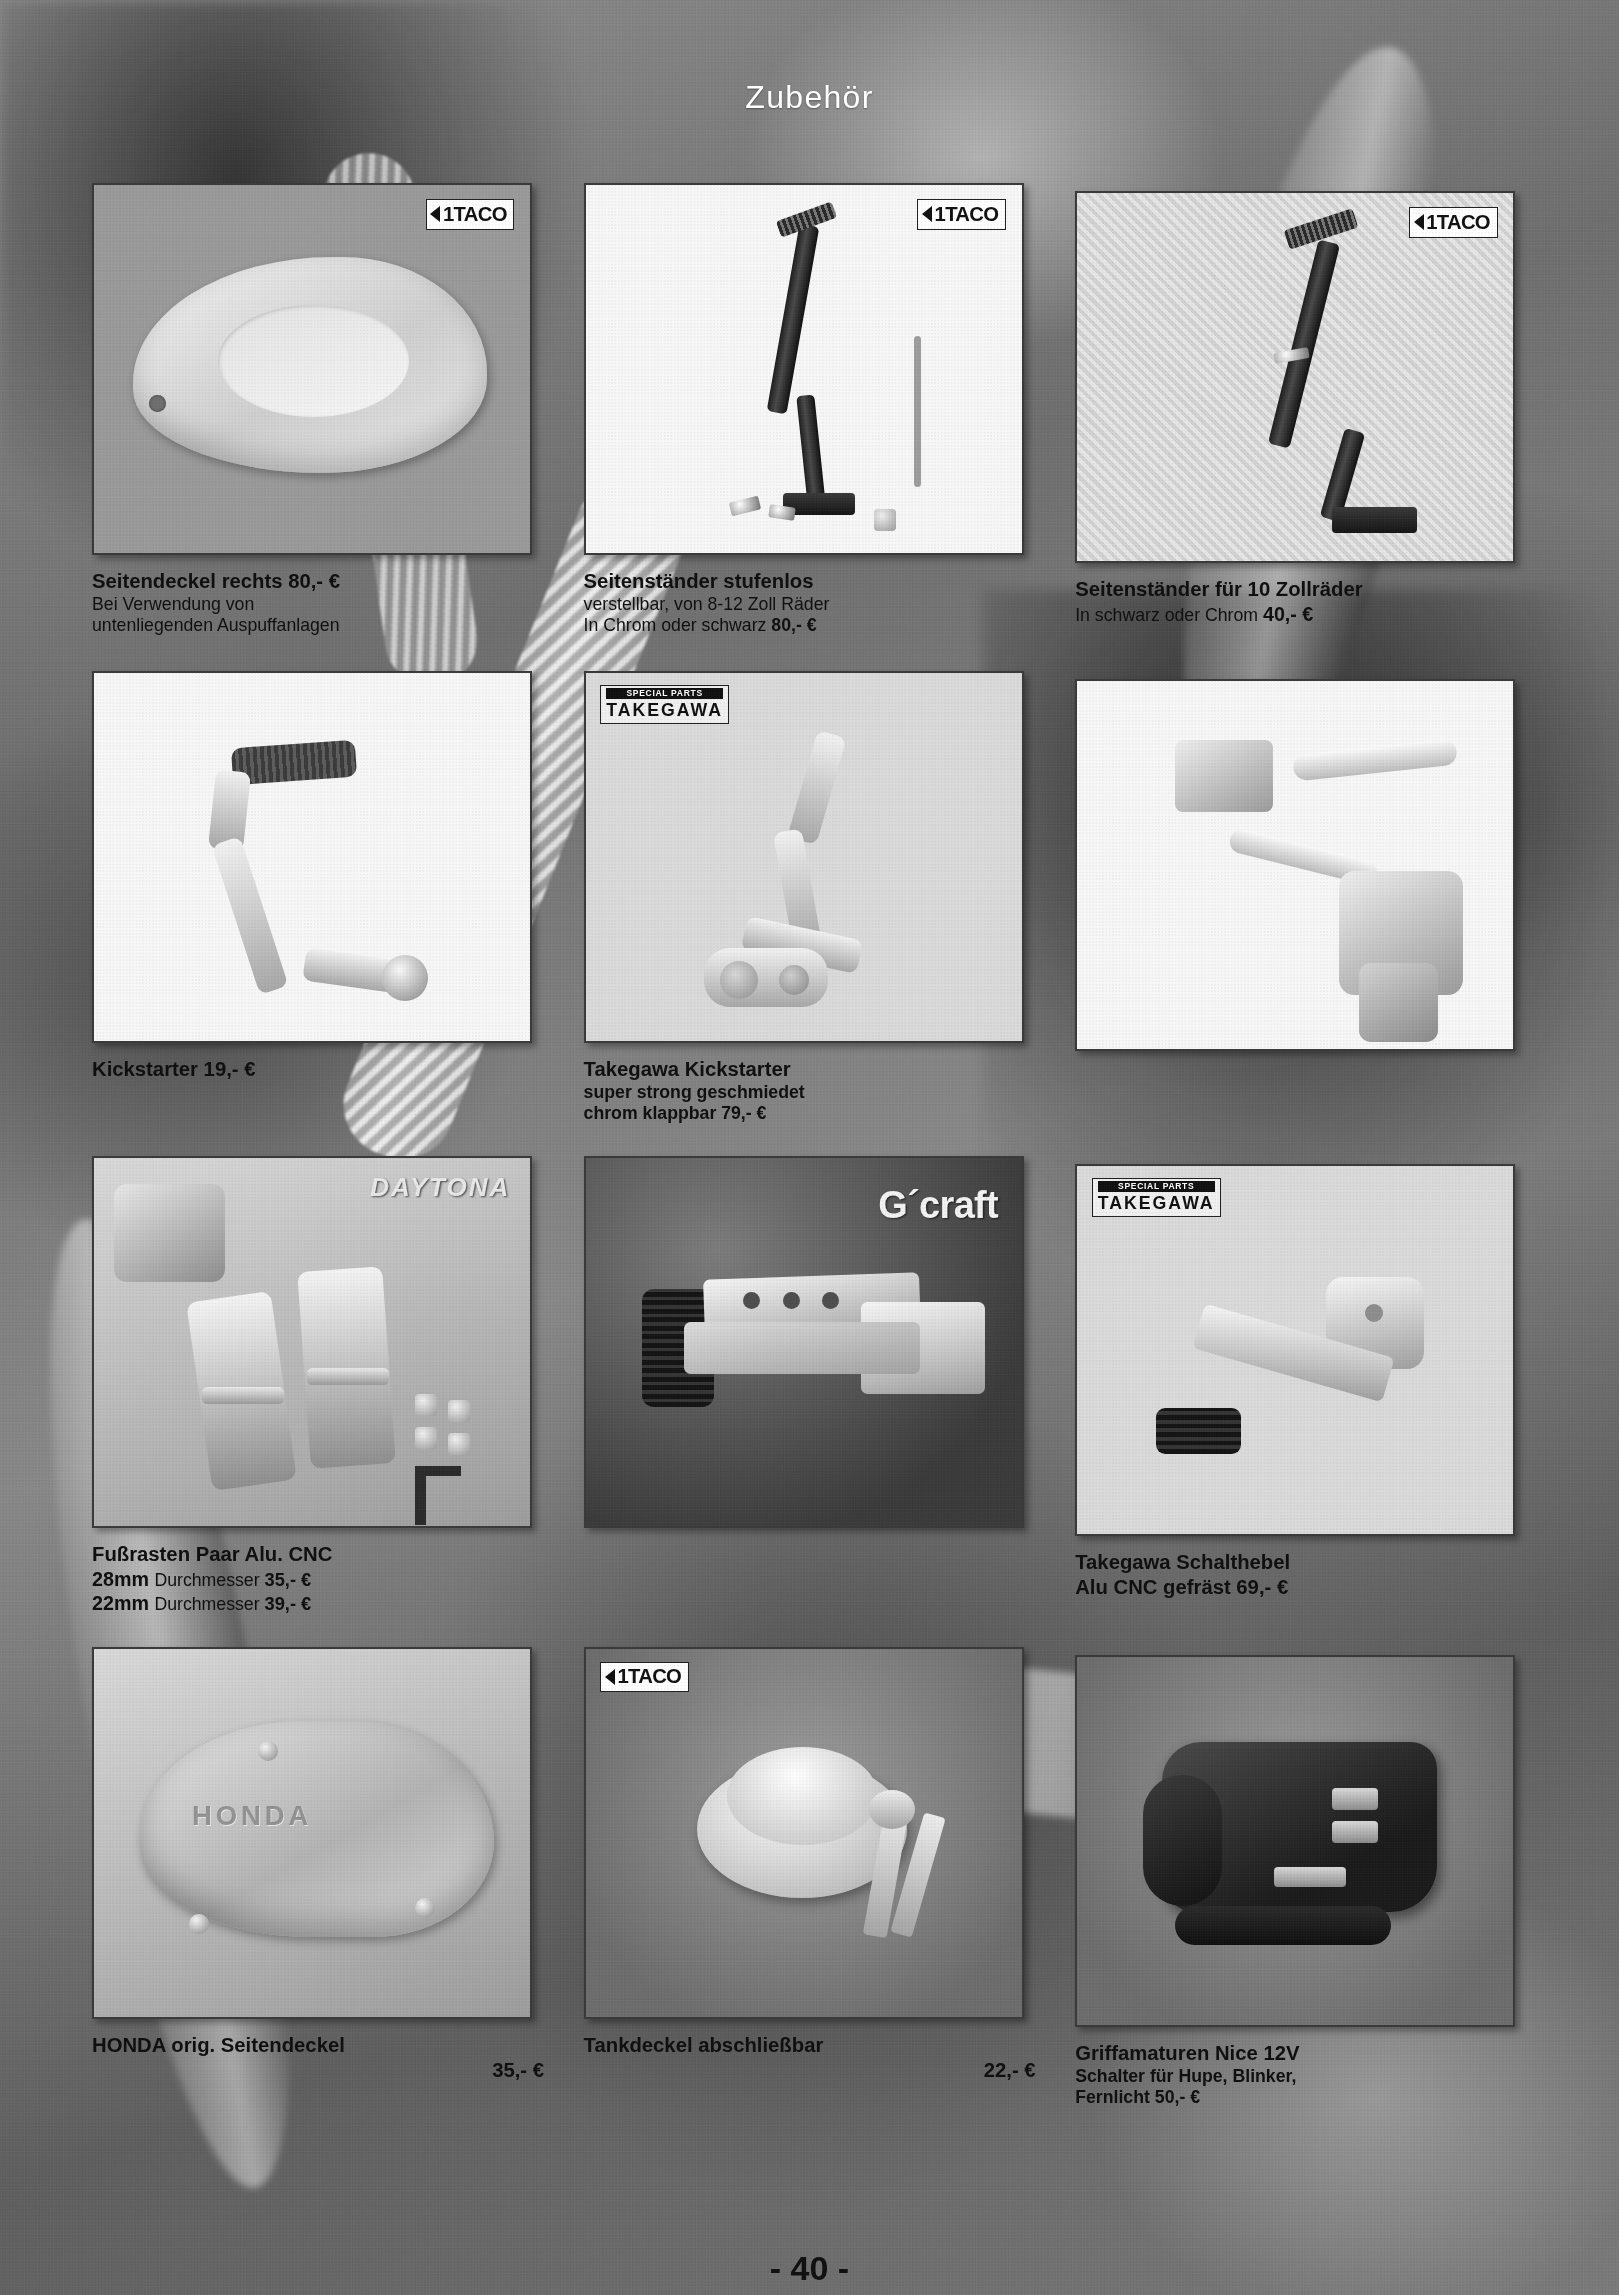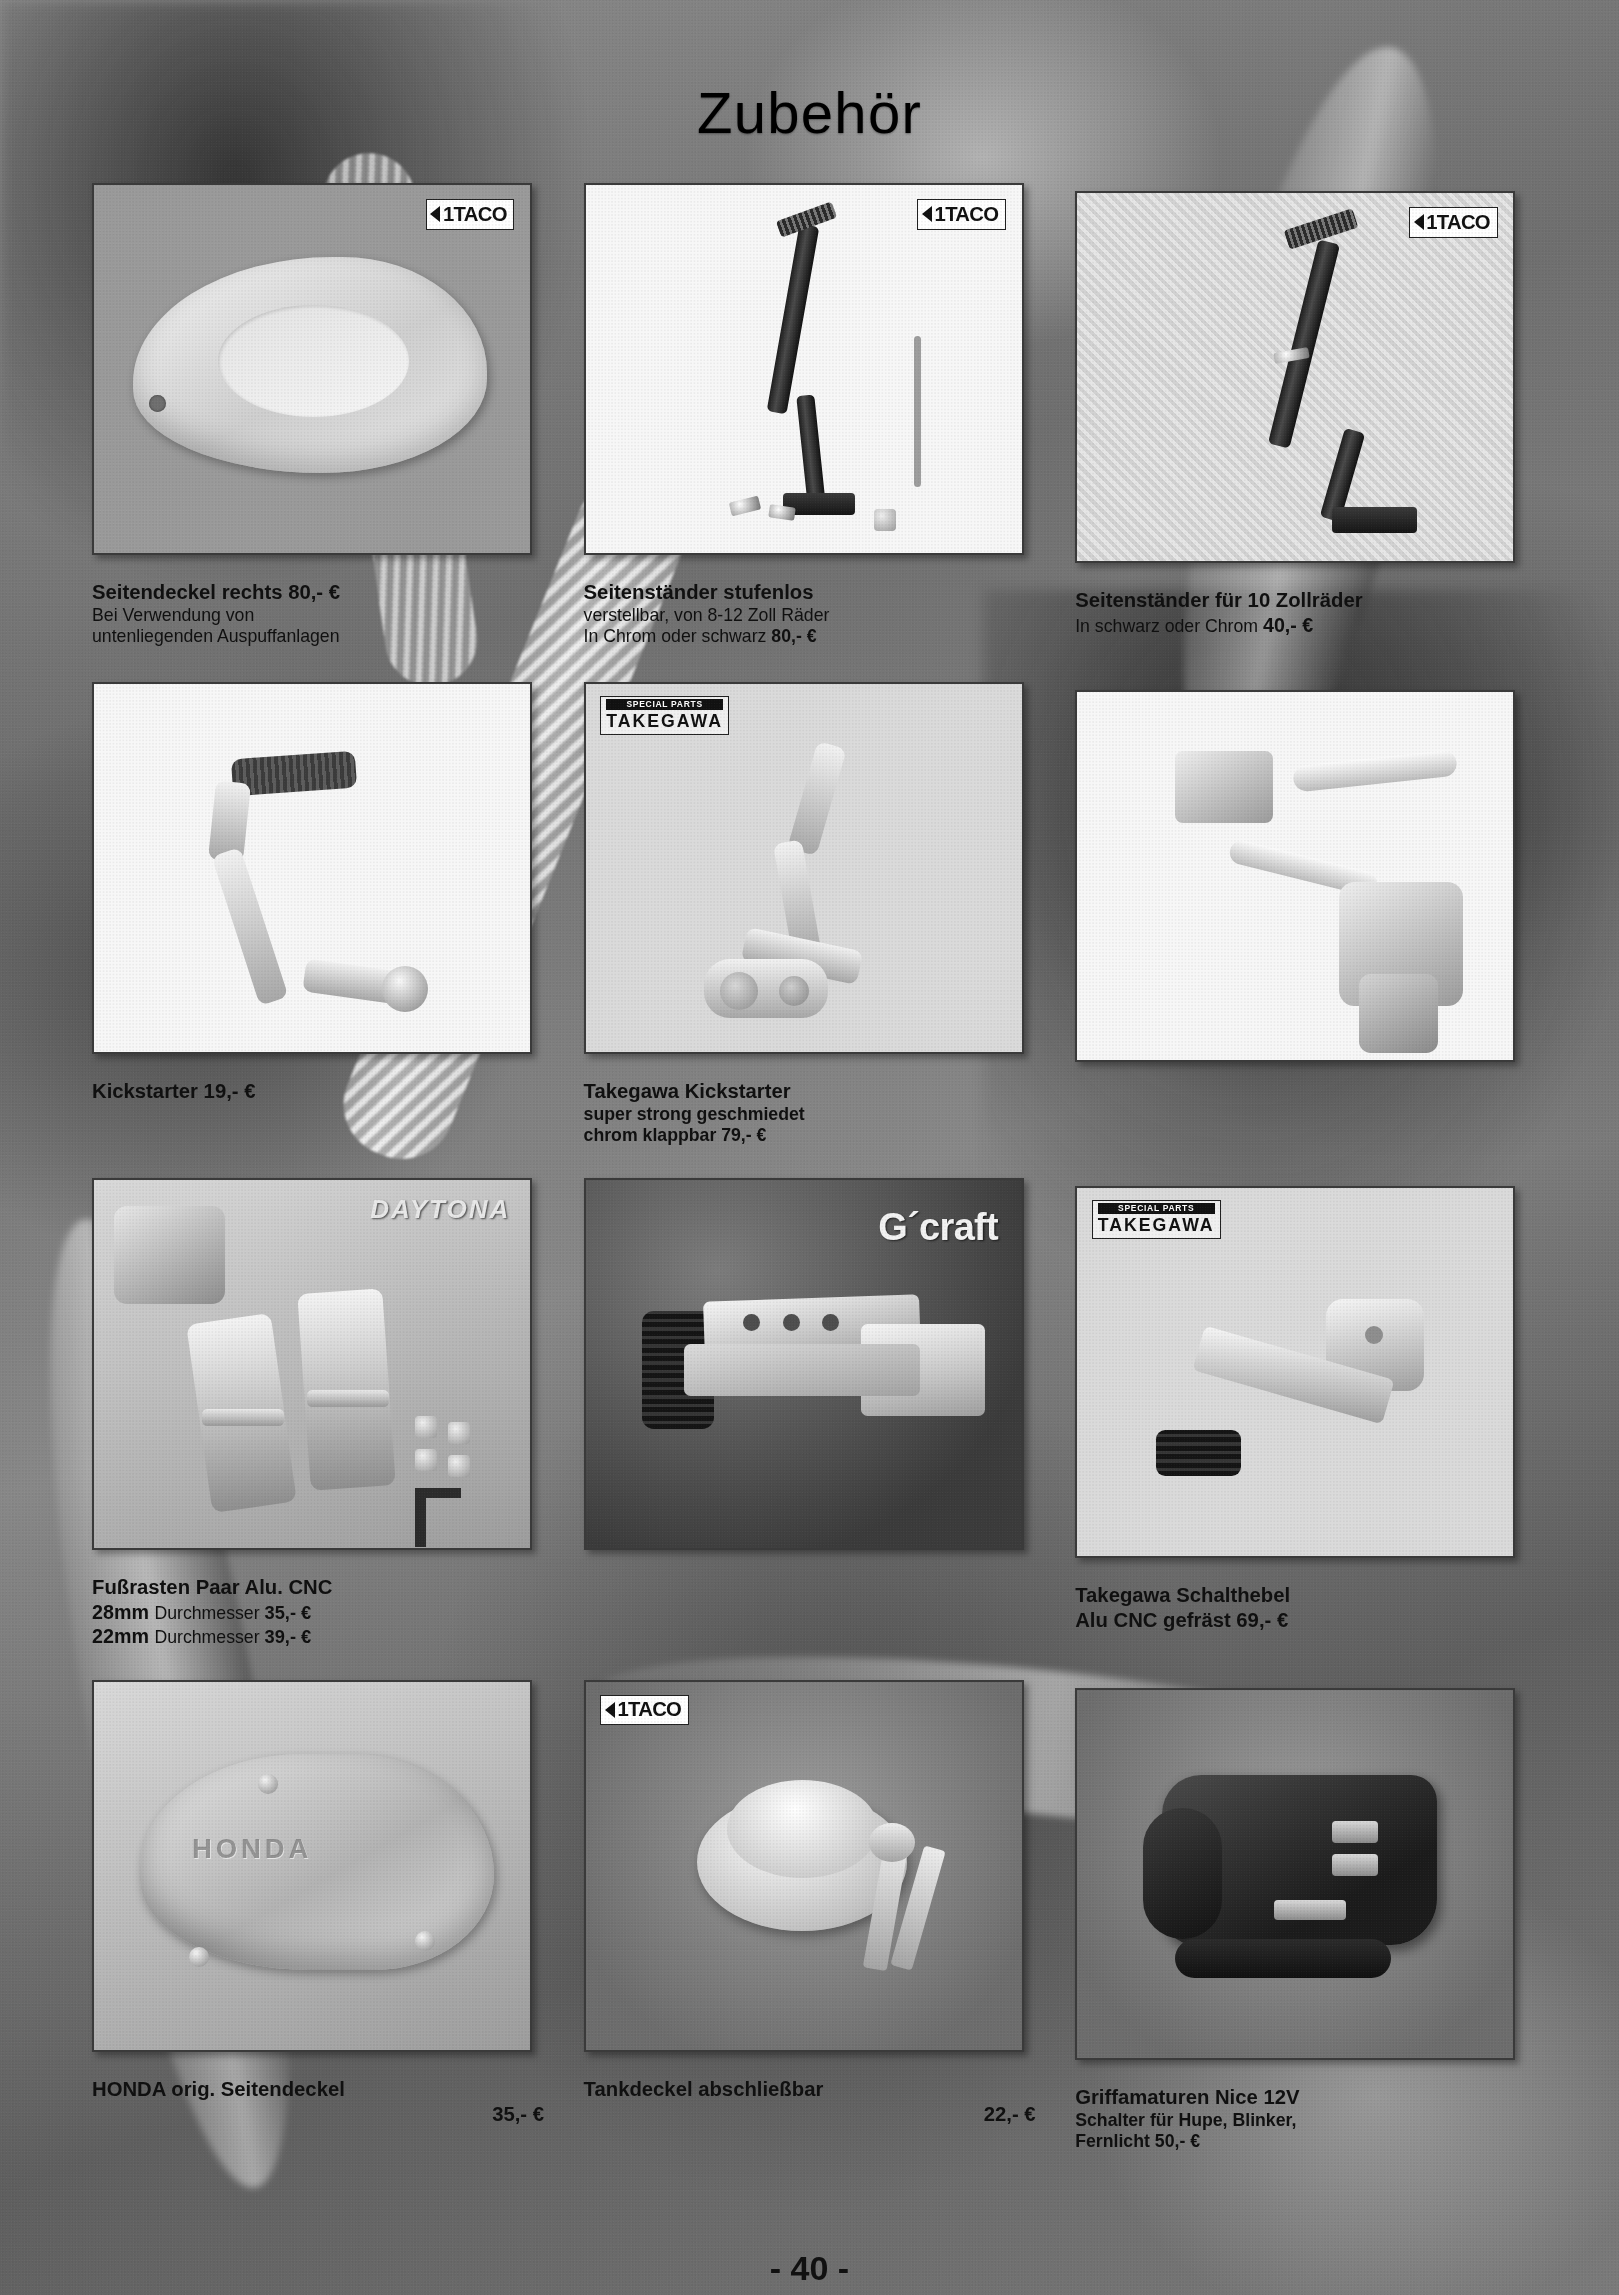--- a/index.html
+++ b/index.html
@@ -69,22 +69,22 @@
     opacity: 0.85;
   }
 
   
   .title {
     position: absolute;
     top: 79px;
     left: 0;
     width: 100%;
     text-align: center;
-    font-size: 58px;
-    color: #000000;
+    font-size: 32px;
+    color: #ffffff;
     letter-spacing: 1.3px;
     text-shadow: 0 1.3px 2px rgba(0,0,0,0.35);
   }
 
   
   .grid {
     position: absolute;
     left: 0;
     top: 183px;
     width: 1619px;
@@ -170,21 +170,21 @@
   }
   .wordmark.gcraft {
     top: 26px; right: 23.6px;
     font-size: 38px;
     font-style: normal;
     letter-spacing: -0.7px;
   }
 
   .caption {
     width: 452px;
-    padding-top: 25px;
+    padding-top: 14px;
     color: #101010;
   }
   .cap-line {
     font-size: 19.7px;
     line-height: 1.22;
   }
   .cap-line.b {
     font-weight: bold;
     font-size: 20.3px;
   }

